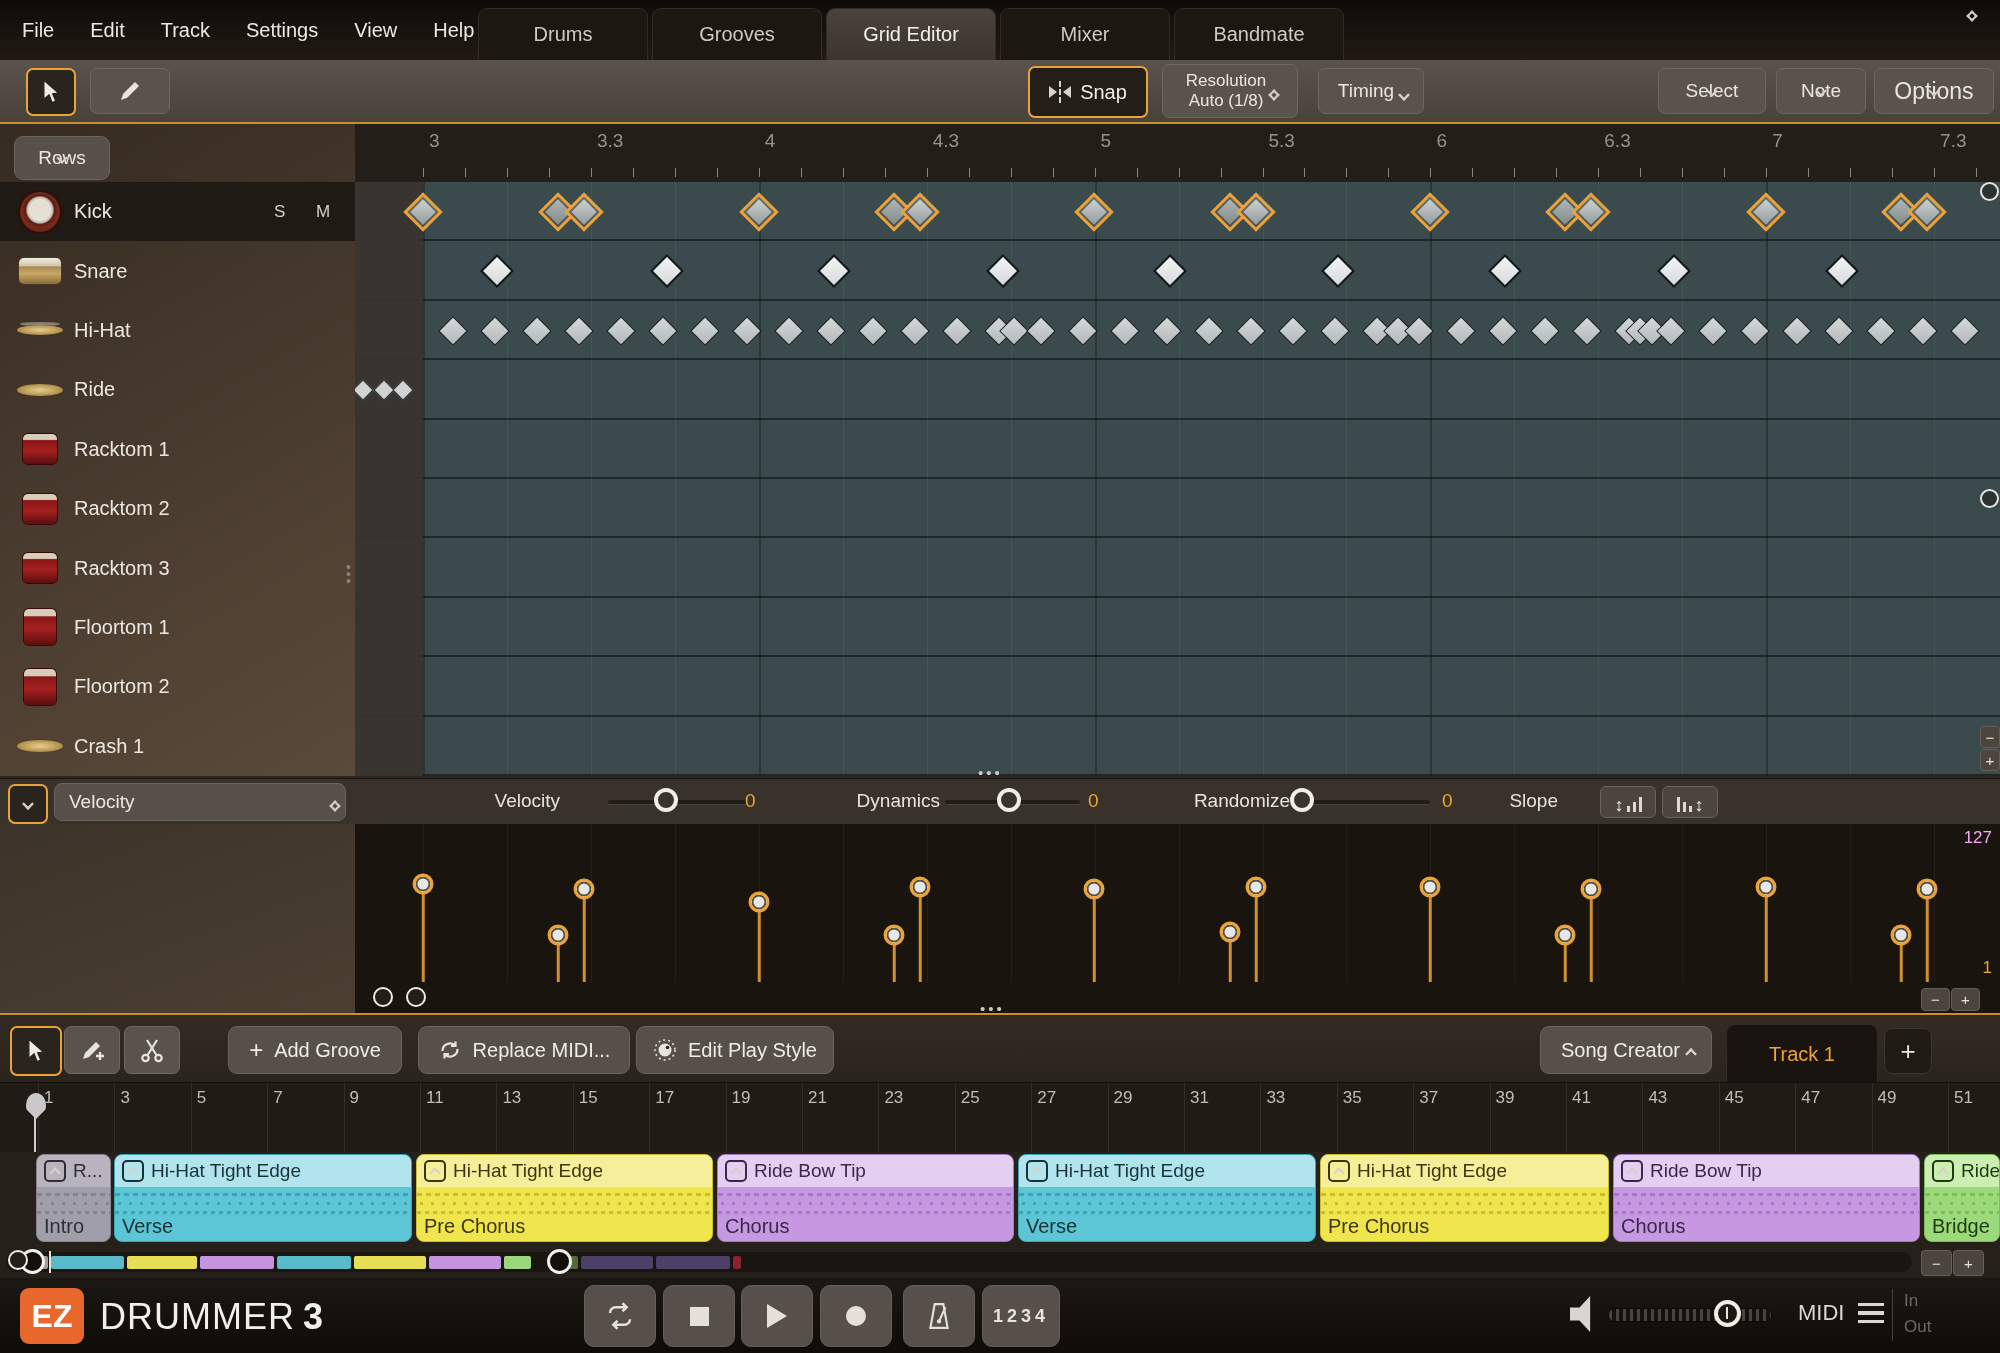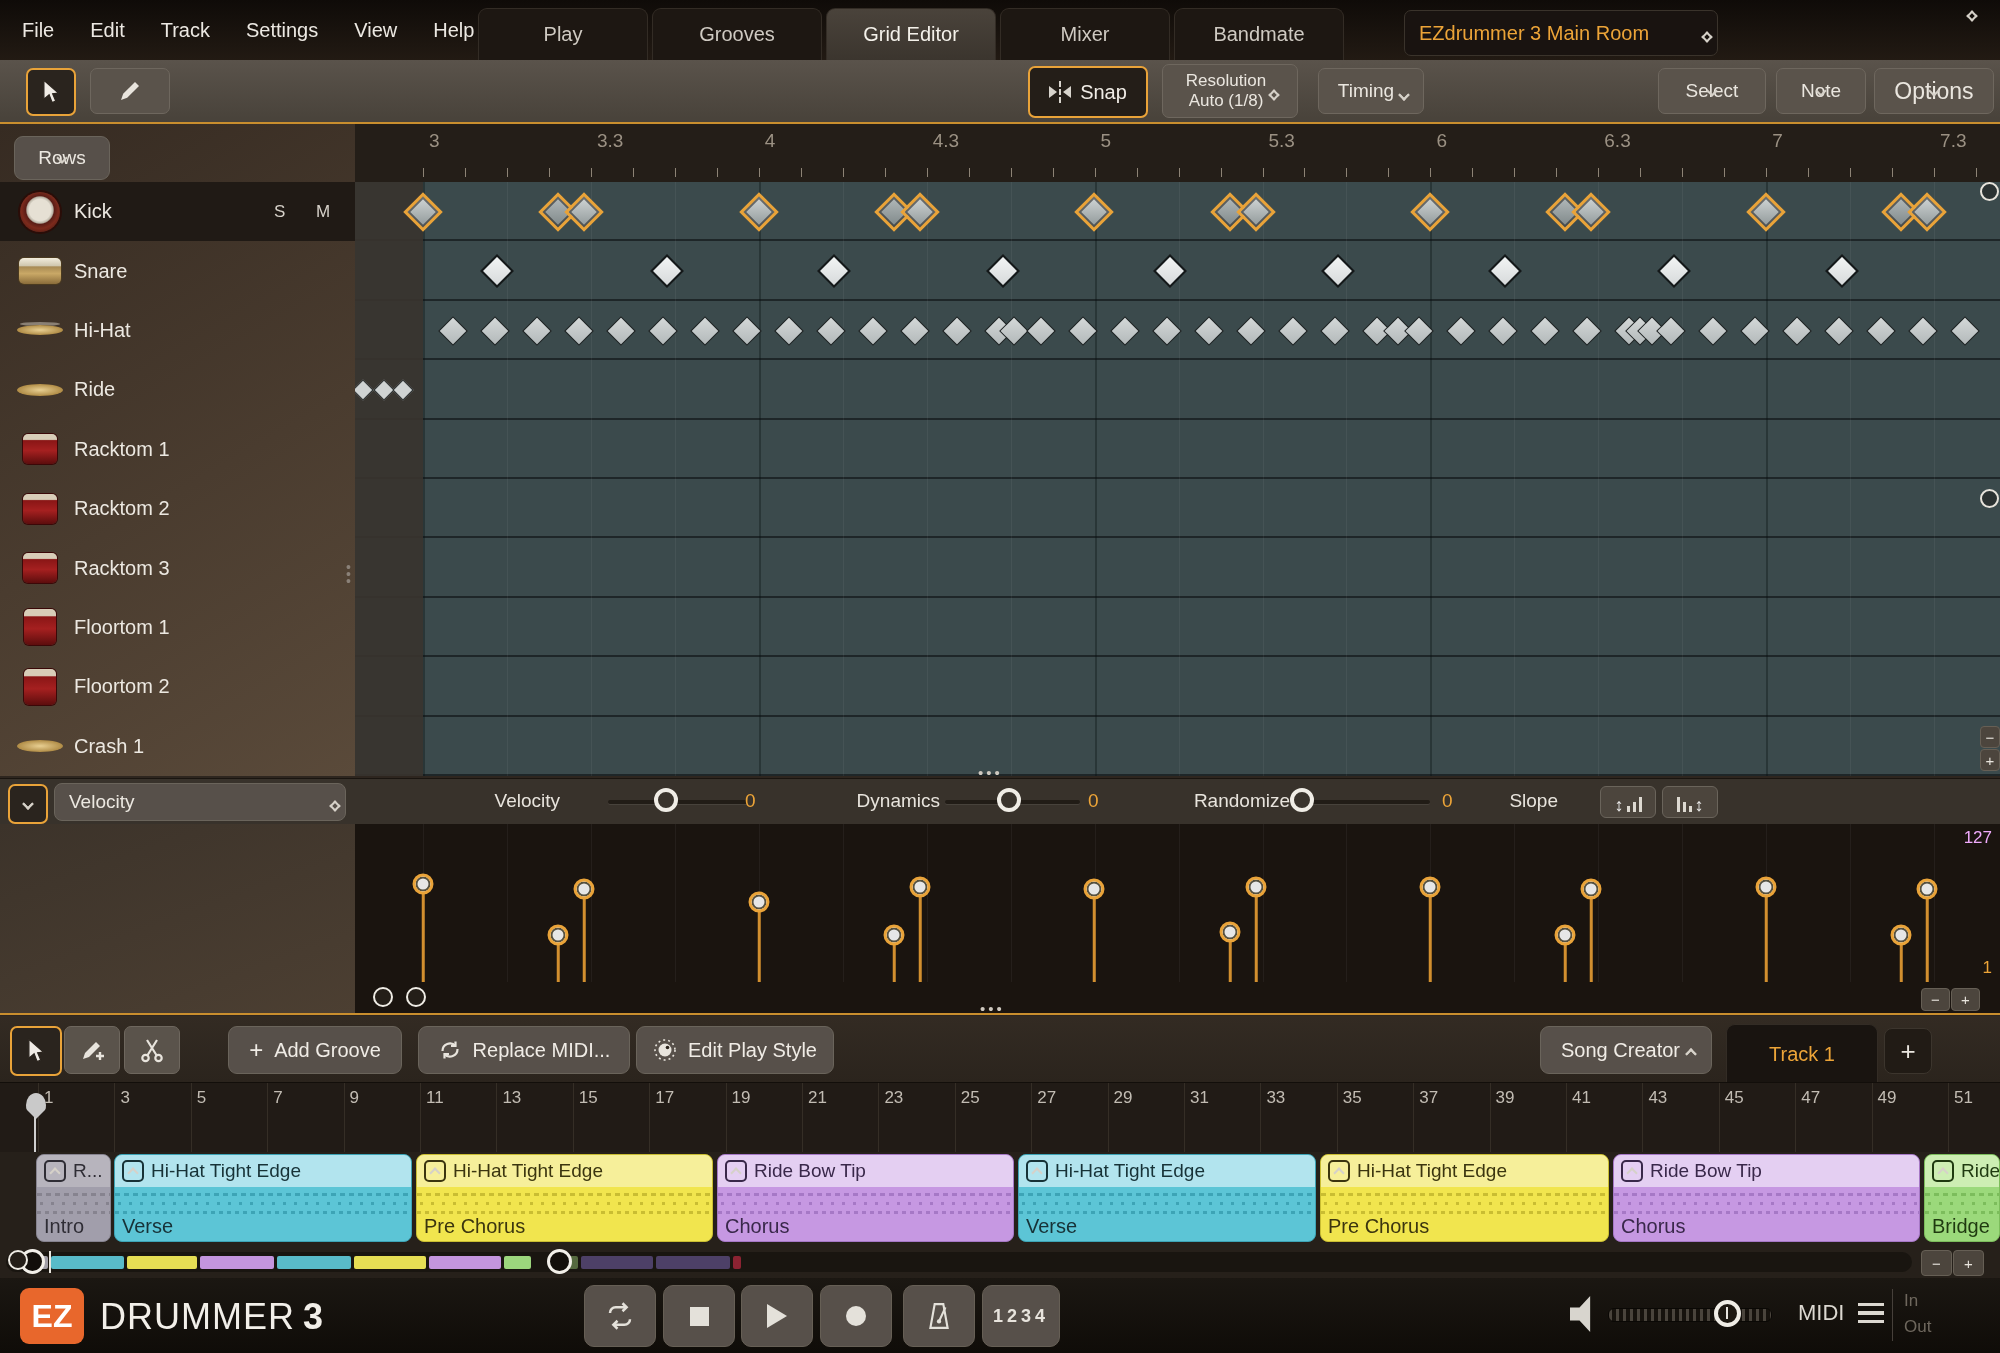--- a/index.html
+++ b/index.html
@@ -147,33 +147,26 @@
   <header id="topbar" class="abs">
     <nav id="menu" class="abs">
         <div class="mi">File</div>
         <div class="mi">Edit</div>
         <div class="mi">Track</div>
         <div class="mi">Settings</div>
         <div class="mi">View</div>
         <div class="mi">Help</div>
       </nav>
     <div id="tabs" class="abs">
-        <div class="tab">Play</div>
+        <div class="tab">Drums</div>
         <div class="tab">Grooves</div>
         <div class="tab active">Grid Editor</div>
         <div class="tab">Mixer</div>
         <div class="tab">Bandmate</div>
       </div>
-    <div class="preset abs" style="left:1404px;width:284px;">
-      <span>EZdrummer 3 Main Room</span>
-      <span class="updown">
-          <i class="chev up sm"></i>
-          <i class="chev down sm"></i>
-        </span>
-    </div>
     <div class="abs" style="left:1968px;top:12px;display:flex;flex-direction:column;gap:12px;color:#b8b2a8;">
       <i class="chev up sm"></i>
       <i class="chev down sm"></i>
     </div>
   </header>
 
   <div id="gridtoolbar" class="abs">
     <div class="toolbtn sel abs" style="left:26px;top:8px;width:46px;height:44px;">
       <svg width="24" height="26" viewBox="0 0 20 22">
           <path d="M4 1 L4 17 L8.4 13.4 L11 20 L14 18.6 L11.4 12.4 L16.5 12 Z" fill="#f0ece6" stroke="#2a241e" stroke-width="1"></path>

